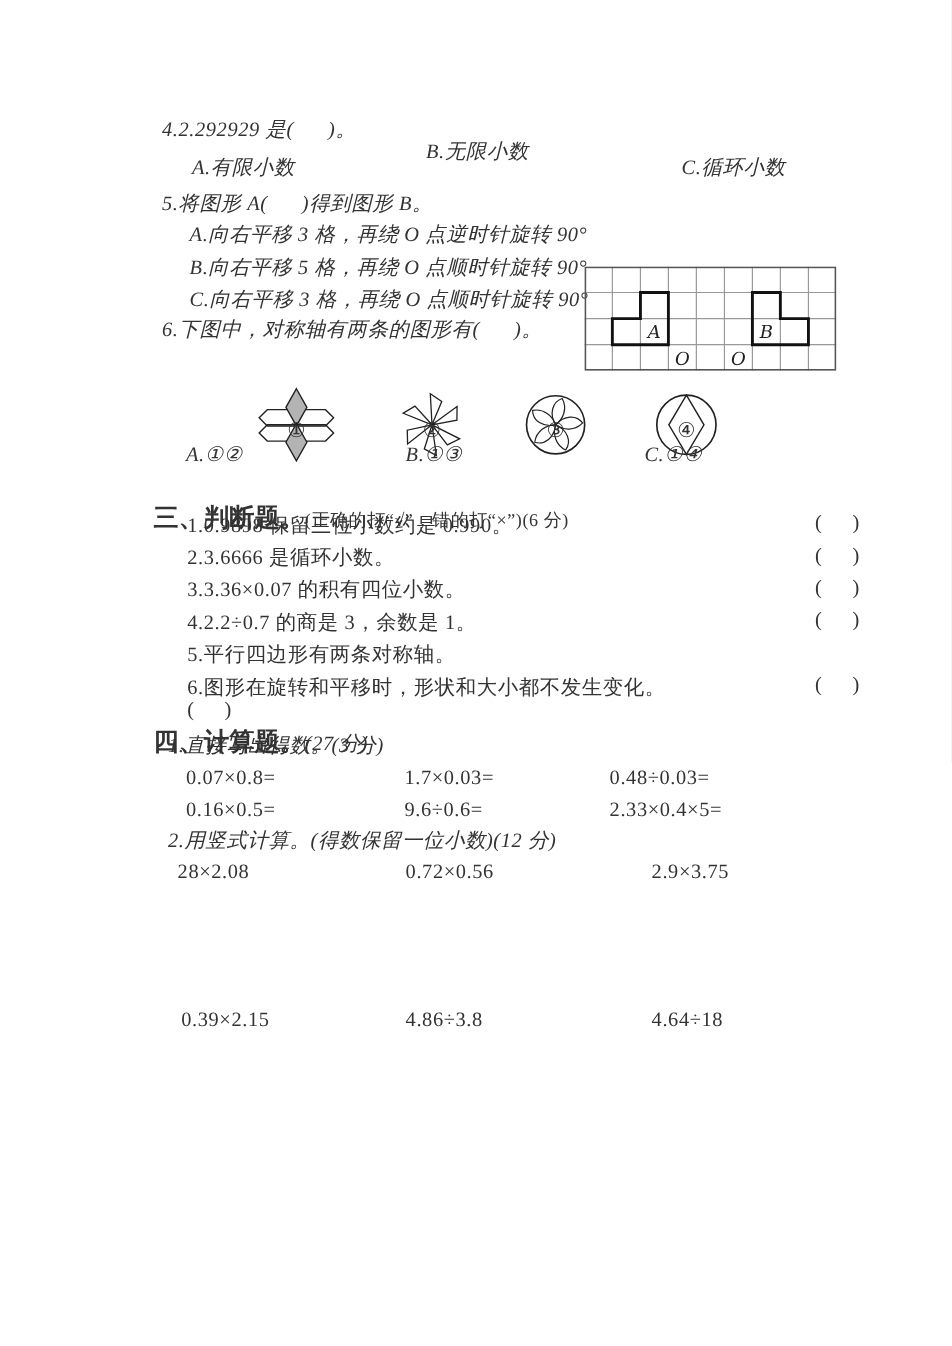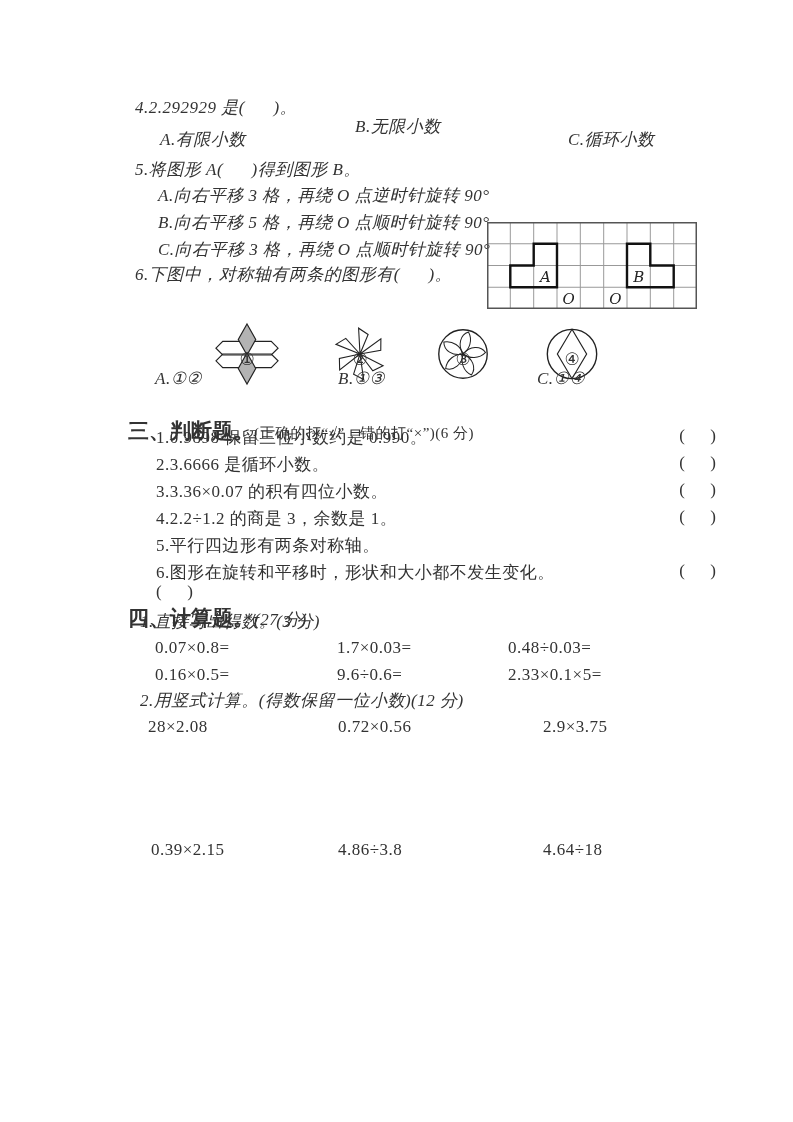--- a/index.html
+++ b/index.html
@@ -134,21 +134,21 @@
   </div>
   <div class="jrow" style="top:453px;">
     <span class="itm">2.3.6666 是循环小数。</span>
     <span class="brk">(      )</span>
   </div>
   <div class="jrow" style="top:480px;">
     <span class="itm">3.3.36×0.07 的积有四位小数。</span>
     <span class="brk">(      )</span>
   </div>
   <div class="jrow" style="top:507px;">
-    <span class="itm">4.2.2÷1.2 的商是 3，余数是 1。</span>
+    <span class="itm">4.2.2÷0.7 的商是 3，余数是 1。</span>
     <span class="brk">(      )</span>
   </div>
   <div class="jrow" style="top:534px;flex-direction:column;">
     <span class="itm">5.平行四边形有两条对称轴。</span>
     <span class="brk">(      )</span>
   </div>
   <div class="jrow" style="top:561px;">
     <span class="itm">6.图形在旋转和平移时，形状和大小都不发生变化。</span>
     <span class="brk">(      )</span>
   </div>
@@ -157,21 +157,21 @@
     <span class="bold">四、计算题。</span><span class="t">(27 分)</span>
   </div>
 
   <div class="abs t" style="left:140px;top:612px;">1.直接写出得数。(3 分)</div>
 
   <div class="abs expr" style="left:155px;top:638px;">0.07×0.8=</div>
   <div class="abs expr" style="left:337px;top:638px;">1.7×0.03=</div>
   <div class="abs expr" style="left:508px;top:638px;">0.48÷0.03=</div>
   <div class="abs expr" style="left:155px;top:665px;">0.16×0.5=</div>
   <div class="abs expr" style="left:337px;top:665px;text-align:right;">9.6÷0.6=</div>
-  <div class="abs expr" style="left:508px;top:665px;">2.33×0.1×5=</div>
+  <div class="abs expr" style="left:508px;top:665px;">2.33×0.4×5=</div>
 
   <div class="abs t" style="left:140px;top:691px;">2.用竖式计算。(得数保留一位小数)(12 分)</div>
 
   <div class="abs expr" style="left:148px;top:717px;">28×2.08</div>
   <div class="abs expr" style="left:338px;top:717px;">0.72×0.56</div>
   <div class="abs expr" style="left:543px;top:717px;">2.9×3.75</div>
   <div class="abs expr" style="left:151px;top:840px;">0.39×2.15</div>
   <div class="abs expr" style="left:338px;top:840px;">4.86÷3.8</div>
   <div class="abs expr" style="left:543px;top:840px;">4.64÷18</div>
 

